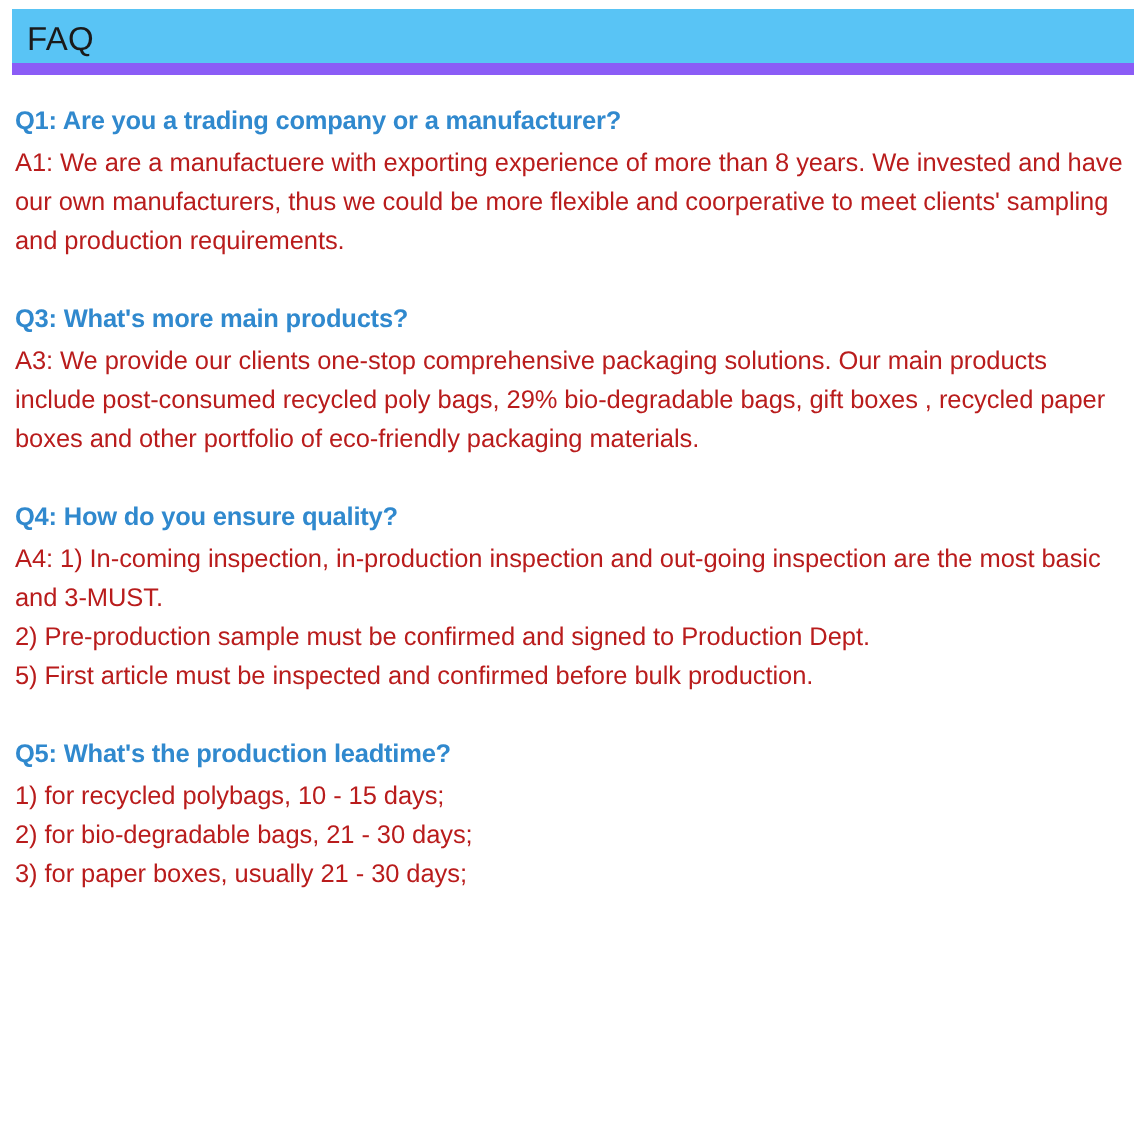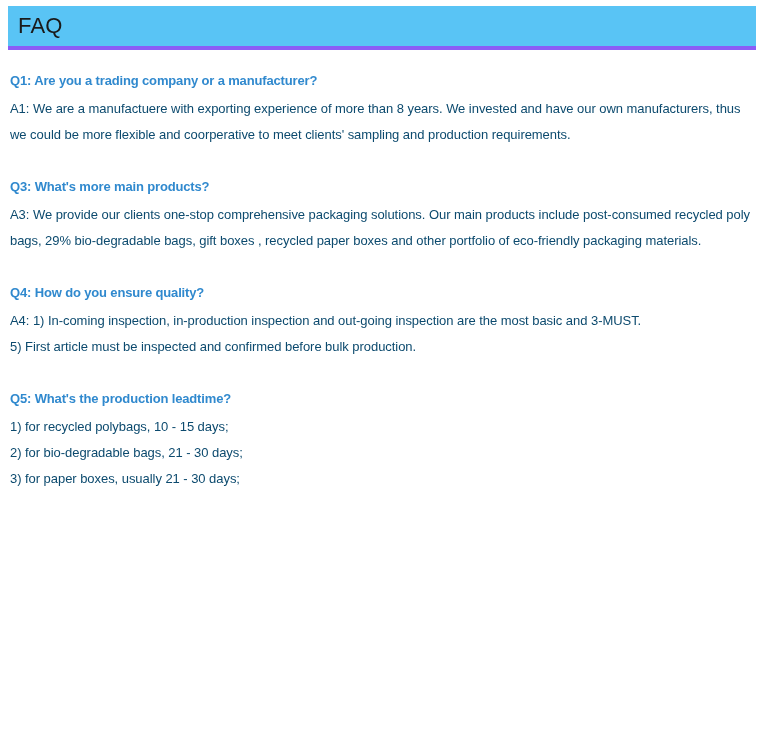--- a/index.html
+++ b/index.html
@@ -24,21 +24,21 @@
   }
 
   
   .faq-banner {
     position: absolute;
     left: 8px;
     top: 6px;
     width: 748px;
     height: 44px;
     background: #59c4f5;
-    border-bottom: 4px solid #8b5cf6;
+    border-bottom: 8px solid #8b5cf6;
     box-sizing: border-box;
   }
   .faq-banner-title {
     position: absolute;
     left: 10px;
     top: 6px;
     font-size: 22px;
     font-weight: 400;
     color: #1a1a1a;
     line-height: 28px;
@@ -56,32 +56,32 @@
 
   .faq-item {
     margin: 0 0 26px 0;
   }
   .faq-item:last-child {
     margin-bottom: 0;
   }
 
   .faq-question {
     margin: 0 0 2px 0;
-    font-size: 13px;
+    font-size: 17px;
     font-weight: bold;
     color: #3089ce;
     line-height: 26px;
     letter-spacing: -0.15px;
   }
 
   .faq-answer {
     margin: 0;
-    font-size: 13px;
+    font-size: 17px;
     font-weight: 400;
-    color: #0c4a6e;
+    color: #b91c1c;
     line-height: 26px;
     letter-spacing: -0.05px;
     text-align: left;
   }
   .faq-answer .ans-line {
     display: block;
   }
 </style>
 </head>
 <body>
@@ -104,20 +104,21 @@
       <div class="faq-item">
         <p class="faq-question">Q3: What's more main products?</p>
         <p class="faq-answer">
           <span class="ans-line">A3: We provide our clients one-stop comprehensive packaging solutions. Our main products include post-consumed recycled poly bags, 29% bio-degradable bags, gift boxes , recycled paper boxes and other portfolio of eco-friendly packaging materials.</span>
         </p>
       </div>
       <div class="faq-item">
         <p class="faq-question">Q4: How do you ensure quality?</p>
         <p class="faq-answer">
           <span class="ans-line">A4: 1) In-coming inspection, in-production inspection and out-going inspection are the most basic and 3-MUST.</span>
+          <span class="ans-line">2) Pre-production sample must be confirmed and signed to Production Dept.</span>
           <span class="ans-line">5) First article must be inspected and confirmed before bulk production.</span>
         </p>
       </div>
       <div class="faq-item">
         <p class="faq-question">Q5: What's the production leadtime?</p>
         <p class="faq-answer">
           <span class="ans-line">1) for recycled polybags, 10 - 15 days;</span>
           <span class="ans-line">2) for bio-degradable bags, 21 - 30 days;</span>
           <span class="ans-line">3) for paper boxes, usually 21 - 30 days;</span>
         </p>

